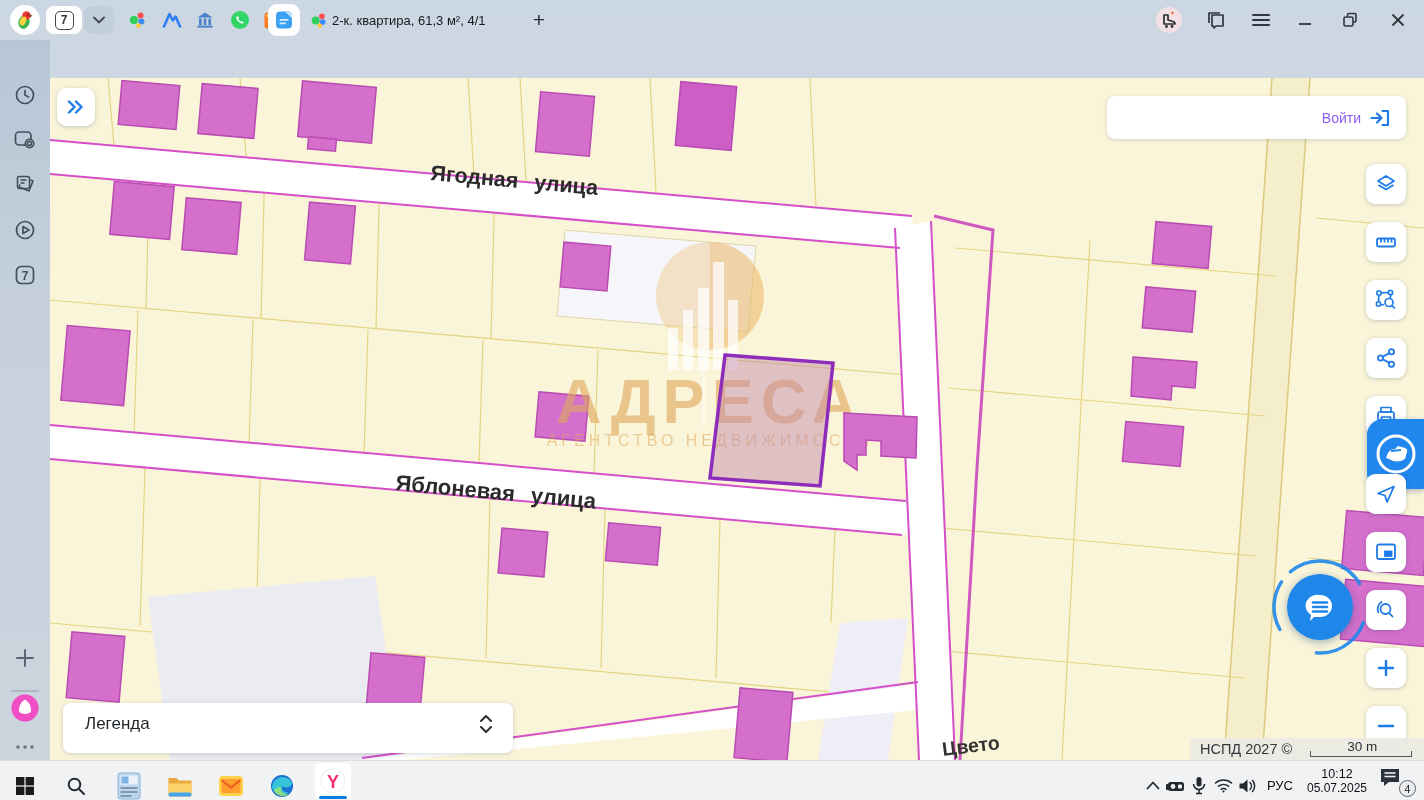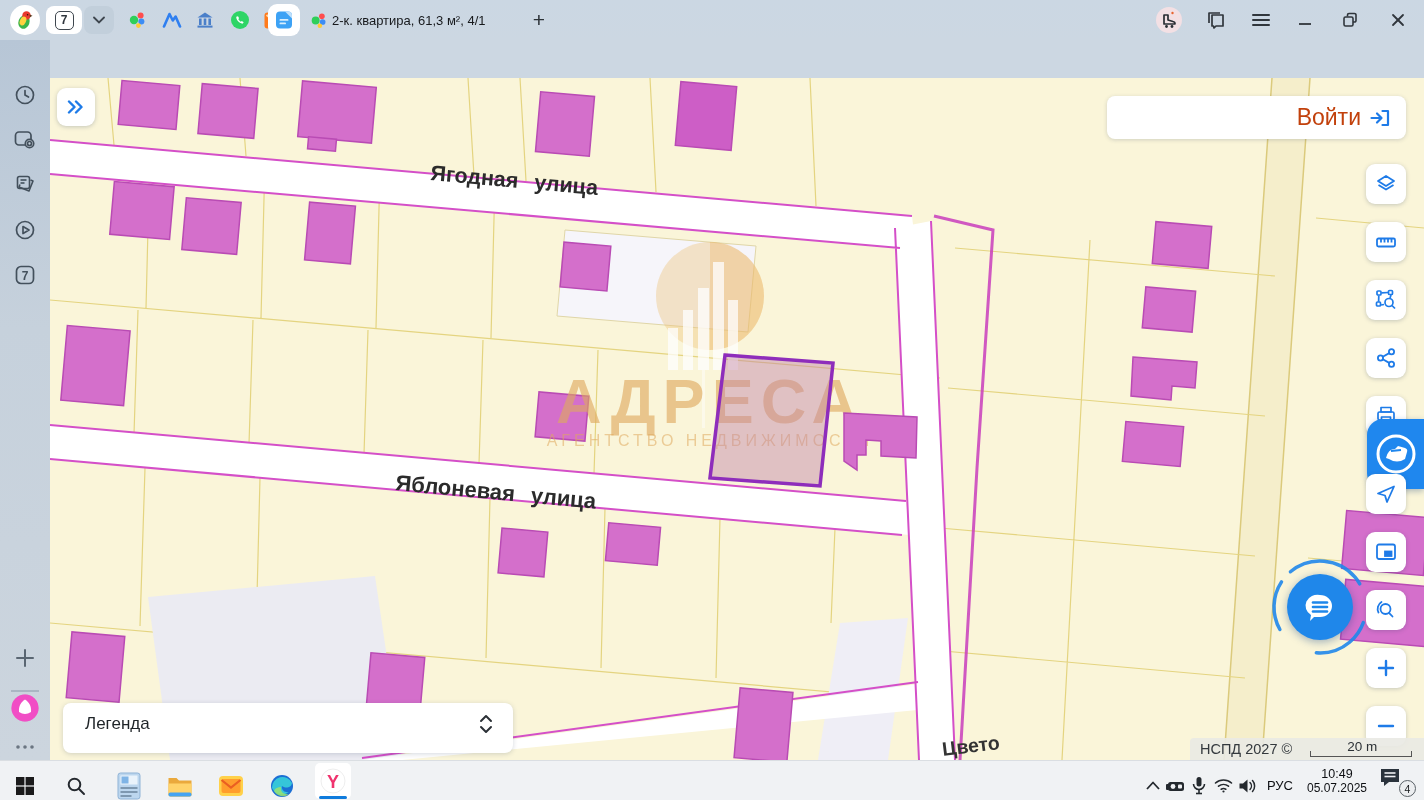--- a/index.html
+++ b/index.html
@@ -49,21 +49,21 @@
 
   
   .map { position:absolute; left:50px; top:78px; width:1374px; height:682px; background:#faf5d9; overflow:hidden; }
   .map svg text { font-family:"Liberation Sans", sans-serif; }
   .mapbtn { position:absolute; width:40px; height:40px; background:#fff; border-radius:9px;
             box-shadow:0 1px 4px rgba(40,60,90,.25); display:flex; align-items:center; justify-content:center; }
   .expandbtn { position:absolute; left:7px; top:10px; width:38px; height:38px; background:#fff; border-radius:9px;
                box-shadow:0 1px 4px rgba(40,60,90,.25); display:flex; align-items:center; justify-content:center; }
   .loginbar { position:absolute; left:1057px; top:18px; width:299px; height:43px; background:#fff; border-radius:8px;
               box-shadow:0 1px 4px rgba(40,60,90,.2); display:flex; align-items:center; justify-content:flex-end; gap:9px; padding-right:16px; }
-  .loginbar .t { color:#c2410c; font-size:23px; }
+  .loginbar .t { color:#8b5cf6; font-size:14px; }
   .legend { position:absolute; left:13px; top:625px; width:450px; height:50px; background:#fff; border-radius:8px;
             box-shadow:0 1px 5px rgba(40,60,90,.2); display:flex; align-items:center; justify-content:space-between; padding:0 20px 8px 22px; }
   .legend .t { font-size:17px; color:#1f2428; }
   .attr { position:absolute; left:1140px; top:660px; width:234px; height:22px; background:rgba(233,233,228,.92);
           border-top-left-radius:4px; display:flex; align-items:center; gap:14px; padding-left:10px; }
   .attr .c { font-size:14.5px; color:#34393e; white-space:nowrap; }
   .scale { position:relative; width:112px; height:20px; }
   .scale .lab { position:absolute; left:0; right:0; top:0px; text-align:center; font-size:13.5px; color:#2c3136; }
   .scale .bar { position:absolute; left:4px; right:6px; bottom:2px; height:6px;
                 border-left:1.5px solid #555; border-right:1.5px solid #555; border-bottom:1.5px solid #555; }
@@ -537,21 +537,21 @@
       <svg width="14" height="22" viewBox="0 0 14 22" fill="none" stroke="#2b3publish036" stroke-width="2">
         <path d="M2,8 L7,3 L12,8" stroke="#2b3036" stroke-linecap="round" stroke-linejoin="round"></path>
         <path d="M2,14 L7,19 L12,14" stroke="#2b3036" stroke-linecap="round" stroke-linejoin="round"></path>
       </svg>
     </div>
 
     
     <div class="attr">
       <span class="c">НСПД 2027 ©</span>
       <div class="scale">
-        <div class="lab">20 m</div>
+        <div class="lab">30 m</div>
         <div class="bar"></div>
       </div>
     </div>
   </div>
 
   <div class="taskbar">
     <div class="tk" style="left:10px; width:30px">
       <svg width="20" height="20" viewBox="0 0 20 20" fill="#1b1b1b">
         <rect x="1" y="1" width="8.4" height="8.4"></rect>
           <rect x="10.6" y="1" width="8.4" height="8.4"></rect>
@@ -634,21 +634,21 @@
       </svg>
     </div>
     <div class="tk" style="left:1235px; width:24px">
       <svg width="19" height="16" viewBox="0 0 19 16">
         <path d="M1.5,5.5 h3.5 l4.5,-4 v13 l-4.5,-4 h-3.5 z" fill="#24292e"></path>
         <path d="M12,4.5 a5,5 0 0 1 0,7 M14.5,2.5 a8.2,8.2 0 0 1 0,11" fill="none" stroke="#24292e" stroke-width="1.5" stroke-linecap="round"></path>
       </svg>
     </div>
     <div class="tk lang" style="left:1262px; width:36px">РУС</div>
     <div class="clockblk">
-      <span class="t1">10:49</span>
+      <span class="t1">10:12</span>
       <span class="t2">05.07.2025</span>
     </div>
     <div class="notif">
       <svg width="24" height="22" viewBox="0 0 24 22" style="position:absolute; left:0; top:2px">
         <path d="M3,2 h18 v13 h-10 l-5,4 v-4 h-3 z" fill="#2a333c"></path>
         <line x1="6.5" y1="6" x2="17.5" y2="6" stroke="#f0f2f4" stroke-width="1.6"></line>
         <line x1="6.5" y1="9.5" x2="17.5" y2="9.5" stroke="#f0f2f4" stroke-width="1.6"></line>
       </svg>
       <div class="badge">4</div>
     </div>

